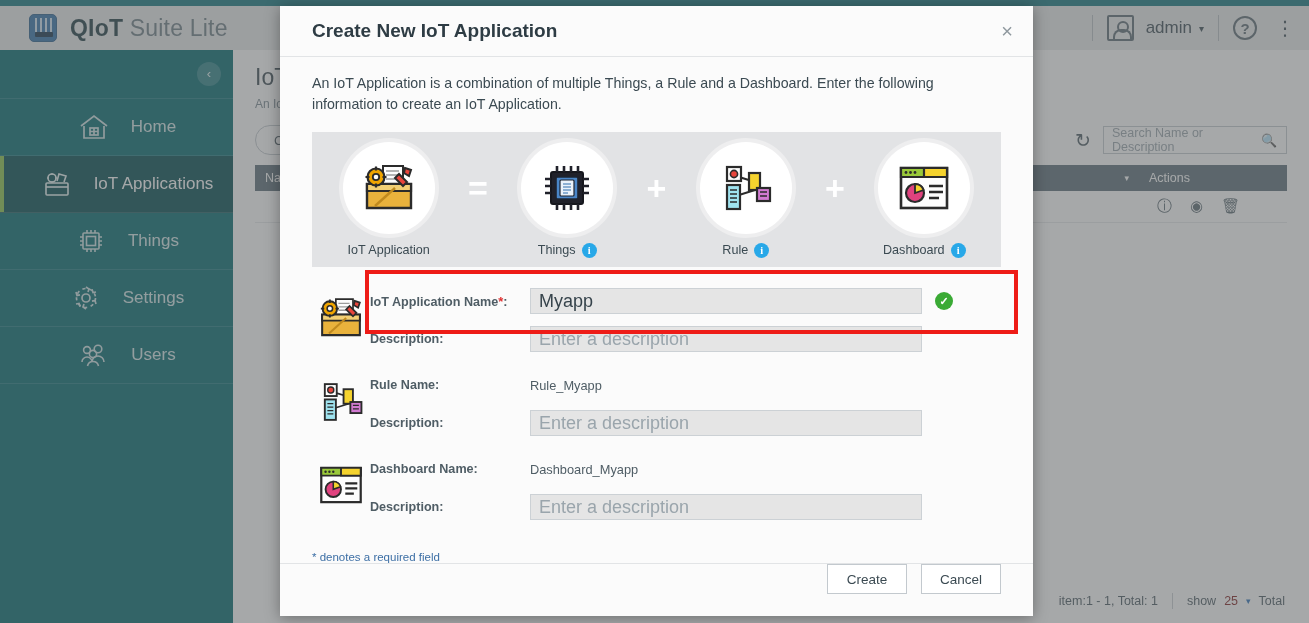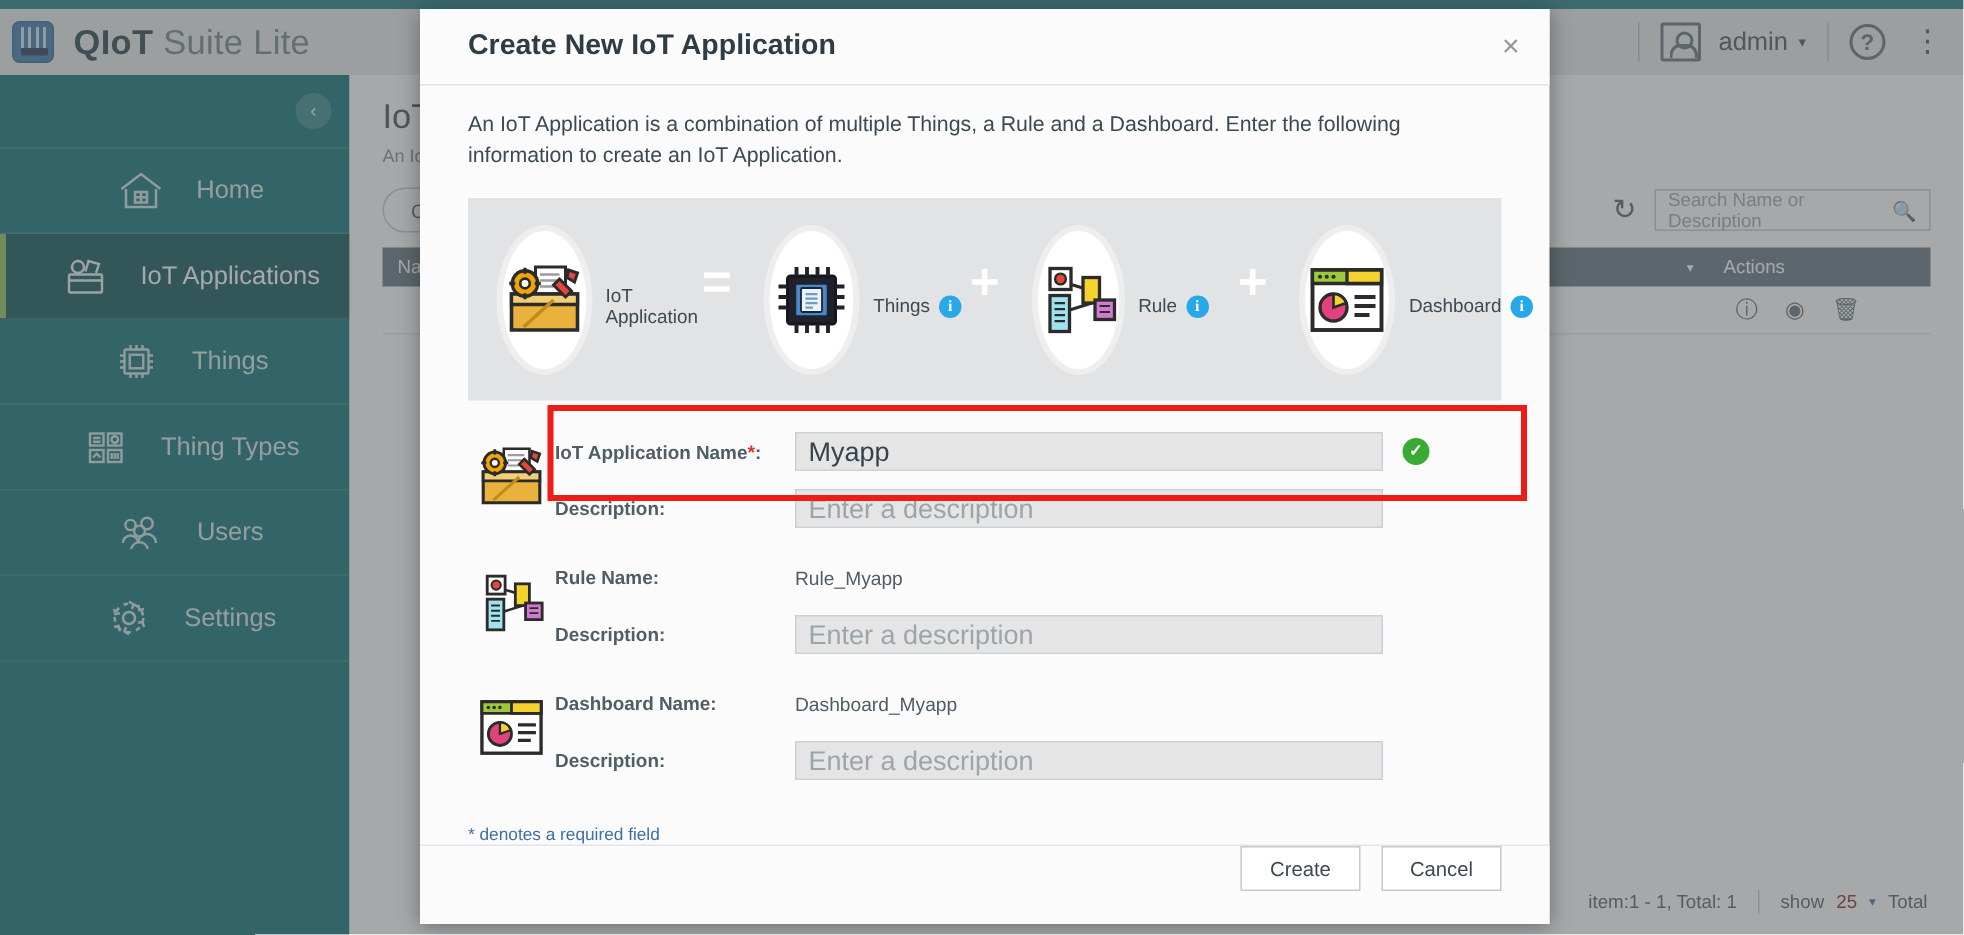--- a/index.html
+++ b/index.html
@@ -13,21 +13,21 @@
 
   
   .topstrip {
     position: absolute; left: 0; top: 0; width: 1309px; height: 6px;
     background: #12767e;
   }
   .appheader {
     position: absolute; left: 0; top: 6px; width: 1309px; height: 44px;
     background: #e9eaec; display: flex; align-items: center;
   }
-  .brand { display: flex; align-items: center; padding-left: 8px; }
+  .brand { display: flex; align-items: center; padding-left: 29px; }
   .brand-logo {
     width: 28px; height: 28px; border-radius: 5px;
     background: #3272a8; position: relative; overflow: hidden;
     border: 1px solid #2a5f8d;
   }
   .brand-logo:before {
     content: ""; position: absolute; left: 5px; top: 3px; width: 18px; height: 14px;
     background:
       repeating-linear-gradient(90deg,#cfe3f2 0 2px, transparent 2px 5px);
   }
@@ -151,21 +151,21 @@
   }
   .modal-title { font-size:19px; color:#2e3c44; font-weight:bold; }
   .modal-x { margin-left:auto; font-size:20px; color:#8f989e; line-height:1; }
   .modal-body { flex:1; padding: 16px 32px 0 32px; position:relative; }
   .intro { font-size:14.2px; color:#3b4a52; line-height:1.45; }
 
   .diagram {
     margin-top:18px; height:135px; background:#e2e3e5;
     display:flex; align-items:center; justify-content:space-around; padding:0 10px;
   }
-  .dg-node { width:108px; display:flex; align-items:center;gap:13px; }
+  .dg-node { width:108px; display:flex; flex-direction:column; align-items:center; }
   .dg-circle {
     width:92px; height:92px; border-radius:50%; background:#ffffff;
     display:flex; align-items:center; justify-content:center;
     box-shadow: 0 0 0 4px #eeeeef;
   }
   .dg-label { margin-top:9px; font-size:12.6px; color:#3b4a52; display:flex; align-items:center; gap:6px; }
   .infoi {
     width:15px; height:15px; border-radius:50%; background:#28a8e8; color:#fff;
     font-size:10.5px; line-height:15px; text-align:center; font-weight:bold;
     font-family:"Liberation Serif", serif;
@@ -274,66 +274,49 @@
             <rect x="7" y="6" width="16" height="16" rx="1"></rect>
                 <rect x="10.5" y="9.5" width="9" height="9"></rect>
             <path d="M11 3 V6 M15 3 V6 M19 3 V6 M11 22 V25 M15 22 V25 M19 22 V25
                      M4 10 H7 M4 14 H7 M4 18 H7 M23 10 H26 M23 14 H26 M23 18 H26"></path>
           </g>
             </svg>
         </span>
         <span class="ni-label">Things</span>
       </div>
 
+
       <div class="nav-item">
         <span class="ni-icon">
           <svg width="30" height="28" viewBox="0 0 30 28">
-              <g fill="none" stroke="#cfe3e4" stroke-width="1.6">
-            <rect x="5" y="5" width="9" height="8"></rect>
-                <rect x="17" y="5" width="9" height="8"></rect>
-            <rect x="5" y="16" width="9" height="8"></rect>
-                <rect x="17" y="16" width="9" height="8"></rect>
-            <path d="M7 8 H12 M7 10.5 H12"></path>
-                <circle cx="21.5" cy="9" r="2.2"></circle>
-            <path d="M7 21 L9.5 18.5 L12 21"></path>
-                <path d="M19.5 18 V22 M21.5 18 V22 M23.5 18 V22"></path>
+              <g fill="none" stroke="#cfe3e4" stroke-width="1.7">
+            <circle cx="15" cy="14" r="4"></circle>
+            <path d="M15 3 l3 2 -1 3 M15 25 l-3 -2 1 -3 M5 8 l1 3.4 3 -0.6 M25 20 l-1 -3.4 -3 0.6
+                     M5 20 l3 -0.6 1 3.4 M25 8 l-3 0.6 -1 -3.4"></path>
+            <circle cx="15" cy="14" r="9.5" stroke-dasharray="3.2 3.6"></circle>
           </g>
             </svg>
         </span>
-        <span class="ni-label">Thing Types</span>
+        <span class="ni-label">Settings</span>
       </div>
 
       <div class="nav-item">
         <span class="ni-icon">
           <svg width="30" height="28" viewBox="0 0 30 28">
               <g fill="none" stroke="#cfe3e4" stroke-width="1.6">
             <circle cx="8" cy="9" r="3.4"></circle>
                 <path d="M3 21 a5 5 0 0 1 10 0"></path>
             <circle cx="19" cy="8" r="3.8"></circle>
                 <path d="M13 21 a6 6 0 0 1 12 0"></path>
             <circle cx="14" cy="13" r="3.6"></circle>
                 <path d="M8.5 25 a5.6 5.6 0 0 1 11 0"></path>
           </g>
             </svg>
         </span>
         <span class="ni-label">Users</span>
-      </div>
-
-      <div class="nav-item">
-        <span class="ni-icon">
-          <svg width="30" height="28" viewBox="0 0 30 28">
-              <g fill="none" stroke="#cfe3e4" stroke-width="1.7">
-            <circle cx="15" cy="14" r="4"></circle>
-            <path d="M15 3 l3 2 -1 3 M15 25 l-3 -2 1 -3 M5 8 l1 3.4 3 -0.6 M25 20 l-1 -3.4 -3 0.6
-                     M5 20 l3 -0.6 1 3.4 M25 8 l-3 0.6 -1 -3.4"></path>
-            <circle cx="15" cy="14" r="9.5" stroke-dasharray="3.2 3.6"></circle>
-          </g>
-            </svg>
-        </span>
-        <span class="ni-label">Settings</span>
       </div>
 
     </div>
   </div>
 
   <div class="content">
     <div class="pg-title">IoT Applications</div>
     <div class="pg-sub">An IoT Application is a combination of multiple Things, a Rule and a Dashboard.</div>
 
     <div class="toolbar">

